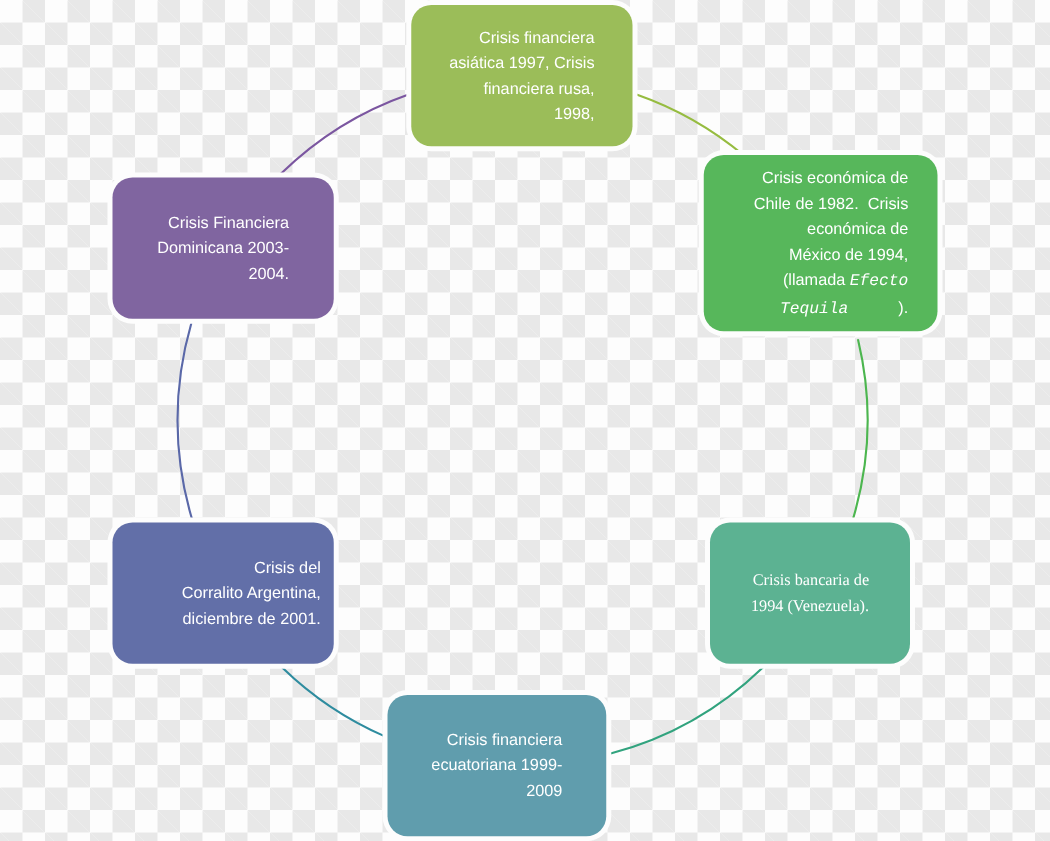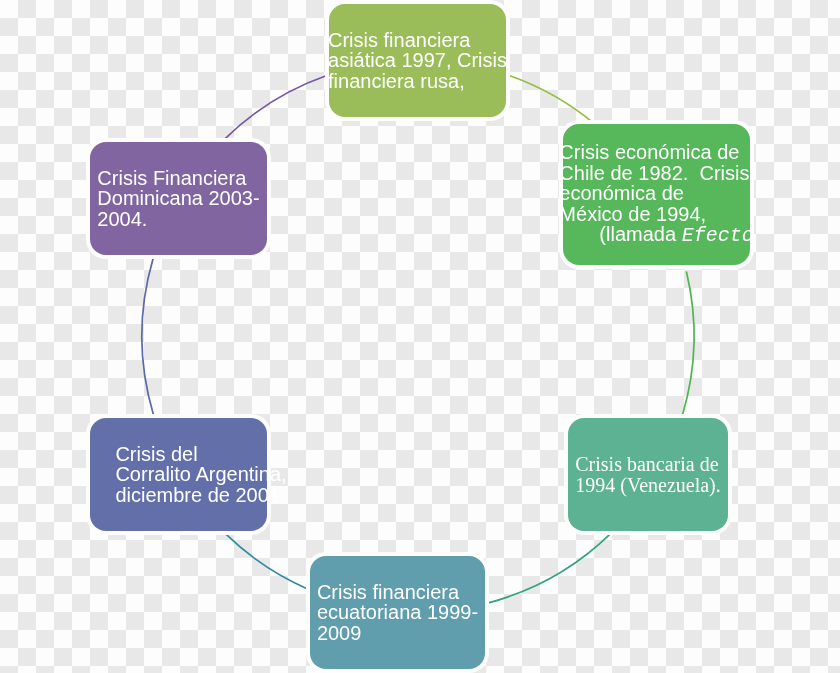--- a/index.html
+++ b/index.html
@@ -9,22 +9,22 @@
        background:#ffffff;}
   #stage{position:relative;width:840px;height:673px;overflow:hidden;
     background-color:#fdfdfd;
     background-image:
       linear-gradient(45deg,#e8e8e8 25%,transparent 25%,transparent 75%,#e8e8e8 75%),
       linear-gradient(45deg,#e8e8e8 25%,transparent 25%,transparent 75%,#e8e8e8 75%);
     background-size:36px 36px;
     background-position:0 0,18px 18px;}
   #arc-layer{position:absolute;left:0;top:0;width:840px;height:673px;pointer-events:none;}
   .node{position:absolute;box-sizing:border-box;
-     display:flex;align-items:center;justify-content:center;text-align:left;
-     color:#ffffff;font-size:20px;line-height:20.5px;
+     display:flex;align-items:center;justify-content:center;text-align:right;
+     color:#ffffff;font-size:13px;line-height:20.5px;
      border-radius:16px;
      box-shadow:0 0 0 4px #fdfdfd;}
   .node-label{display:block;}
   .ln{display:block;white-space:pre;}
   .ln i{font-style:italic;font-family:Liberation Mono, monospace;}
   .ln span{font-style:normal;margin-left:40px;}
 
   
   #node-1{left:329px;top:4px;  width:177px;height:113px;background:#9BBD59;}
   #node-2{left:563px;top:128px;width:187px;height:141px;background:#57B75B;}
@@ -45,30 +45,32 @@
     <path id="arc-4" fill="none" stroke-linecap="round" d="M 307.50 588.92 A 276 276 0 0 1 225.93 534.20" stroke="#2E8C9F" stroke-width="1.7"></path>
     <path id="arc-5" fill="none" stroke-linecap="round" d="M 153.37 414.39 A 276 276 0 0 1 152.96 259.00" stroke="#5A68A8" stroke-width="1.7"></path>
     <path id="arc-6" fill="none" stroke-linecap="round" d="M 224.89 138.81 A 276 276 0 0 1 326.78 75.51" stroke="#7B56A0" stroke-width="1.7"></path>
   </svg>
 
   <div class="node" id="node-1" style="left: 329px; top: 4px; width: 177px; height: 113px; background: rgb(155, 189, 89);">
     <span class="node-label">
       <span class="ln">Crisis financiera</span>
         <span class="ln">asiática 1997, Crisis</span>
         <span class="ln">financiera rusa,</span>
+        <span class="ln">1998,</span>
     </span>
   </div>
 
   <div class="node" id="node-2" style="left: 563px; top: 124px; width: 187px; height: 141px; background: rgb(87, 183, 91);">
     <span class="node-label">
       <span class="ln">Crisis económica de</span>
         <span class="ln">Chile de 1982.  Crisis</span>
         <span class="ln">económica de</span>
         <span class="ln">México de 1994,</span>
         <span class="ln"><span>(llamada </span><i>Efecto</i></span>
+        <span class="ln"><i>Tequila</i><span>).</span></span>
     </span>
   </div>
 
   <div class="node" id="node-3" style="left: 568px; top: 418px; width: 160px; height: 113px; background: rgb(92, 178, 146); font-family: Liberation Serif, serif;">
     <span class="node-label">
       <span class="ln">Crisis bancaria de</span>
         <span class="ln">1994 (Venezuela).</span>
     </span>
   </div>
 

